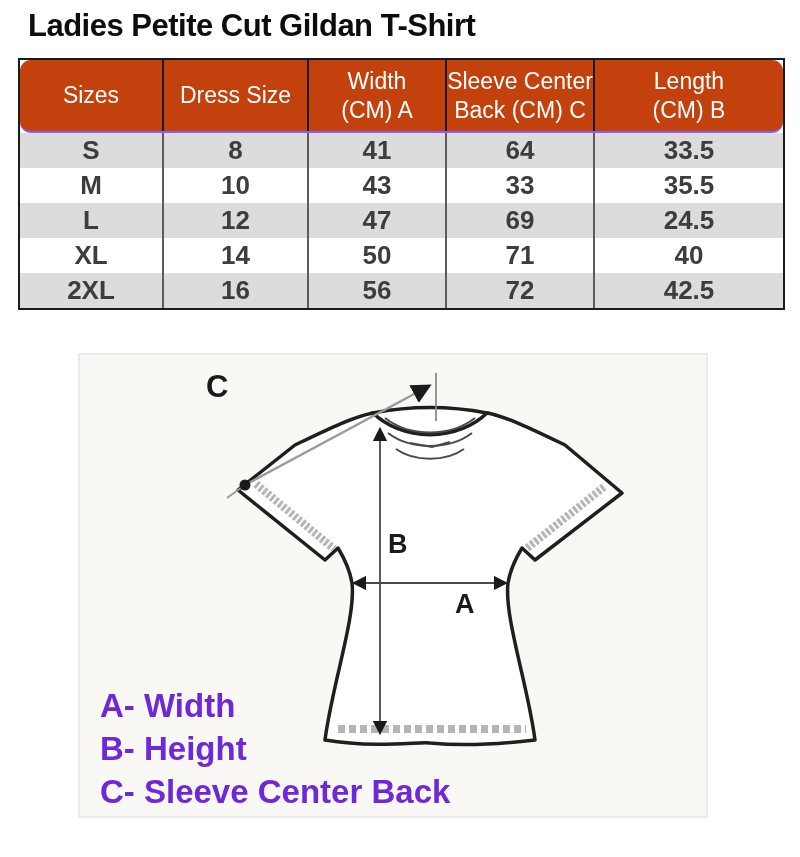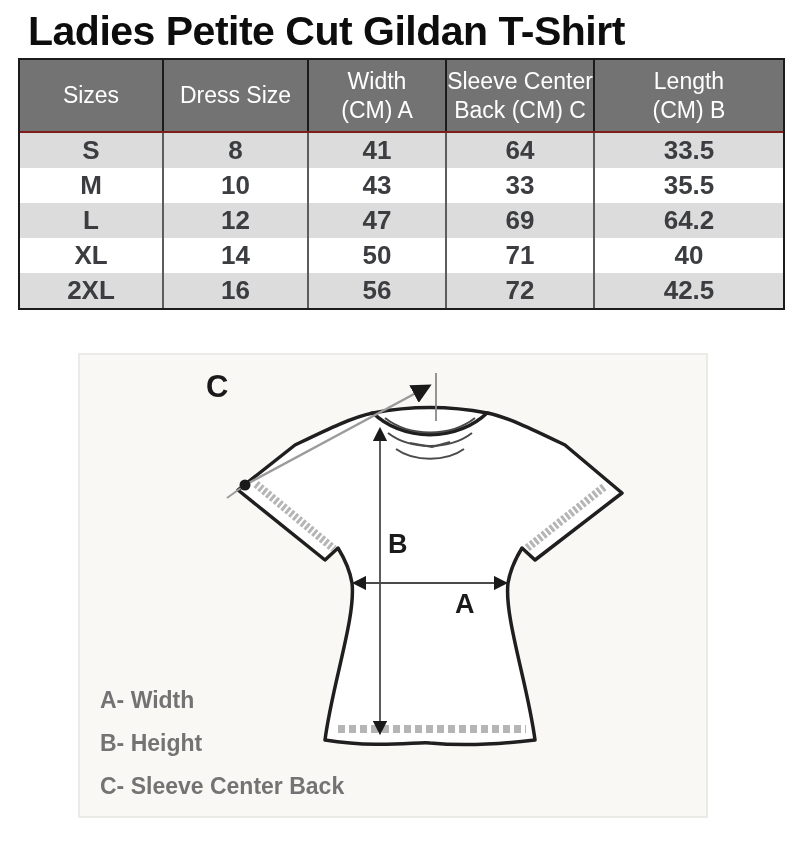--- a/index.html
+++ b/index.html
@@ -2,30 +2,30 @@
 <html><head>
 <meta charset="utf-8">
 <style>
   * { box-sizing: border-box; margin: 0; padding: 0; }
   html, body { width: 800px; height: 857px; background: #ffffff; overflow: hidden; }
   body { font-family: "Liberation Sans", sans-serif; position: relative; }
 
   
   .page-title {
     position: absolute; left: 28px; top: 8px;
-    font-size: 41px; font-weight: 700; color: #0d0d0d; letter-spacing: -0.5px;
+    font-size: 31px; font-weight: 700; color: #0d0d0d; letter-spacing: -0.5px;
   }
 
   
   .size-table {
     position: absolute; left: 18px; top: 58px; width: 767px;
     border: 2px solid #1b1b1b;
   }
   .tbl-row { display: grid; grid-template-columns: 142px 145px 138px 148px 190px; }
-  .tbl-header { height: 73px; background: #737373; border-bottom: 2px solid #7f1d1d; }
+  .tbl-header { height: 73px; background: #c2410c; border-bottom: 2px solid #8b5cf6; border-radius: 11px; }
   .hcell {
     display: flex; flex-direction: column; justify-content: center; align-items: center;
     color: #ffffff; font-size: 23px; line-height: 29px; text-align: center;
     border-left: 2px solid #1b1b1b;
   }
   .hcell:first-child { border-left: none; }
   .tbl-body-row { height: 35px; }
   .tbl-body-row.striped { background: #dcdcdc; }
   .tbl-body-row.plain { background: #ffffff; }
   .cell {
@@ -38,21 +38,21 @@
   
   .diagram-box {
     position: absolute; left: 78px; top: 353px; width: 630px; height: 465px;
     background: #faf8f5; border: 2px solid #eceae6;
   }
   .diagram-box svg { position: absolute; left: 0; top: 0; }
   .dim-label { position: absolute; font-weight: 700; color: #1a1a1a; }
   .dim-label-c { left: 126px; top: 14px; font-size: 31px; }
   .dim-label-b { left: 308px; top: 174px; font-size: 27px; }
   .dim-label-a { left: 375px; top: 234px; font-size: 27px; }
-  .legend { position: absolute; left: 20px; font-size: 23px; font-weight: 700; color: #737373; }
+  .legend { position: absolute; left: 20px; font-size: 33px; font-weight: 700; color: #6d28d9; }
   .legend-a { top: 332px; }
   .legend-b { top: 375px; }
   .legend-c { top: 418px; }
 </style>
 </head>
 <body>
 
 <h1 class="page-title">Ladies Petite Cut Gildan T-Shirt</h1>
 
 <div class="size-table">
@@ -91,21 +91,21 @@
     <div class="cell">10</div>
     <div class="cell">43</div>
     <div class="cell">33</div>
     <div class="cell">35.5</div>
   </div>
   <div class="tbl-row tbl-body-row striped">
     <div class="cell">L</div>
     <div class="cell">12</div>
     <div class="cell">47</div>
     <div class="cell">69</div>
-    <div class="cell">64.2</div>
+    <div class="cell">24.5</div>
   </div>
   <div class="tbl-row tbl-body-row plain">
     <div class="cell">XL</div>
     <div class="cell">14</div>
     <div class="cell">50</div>
     <div class="cell">71</div>
     <div class="cell">40</div>
   </div>
   <div class="tbl-row tbl-body-row striped">
     <div class="cell">2XL</div>

